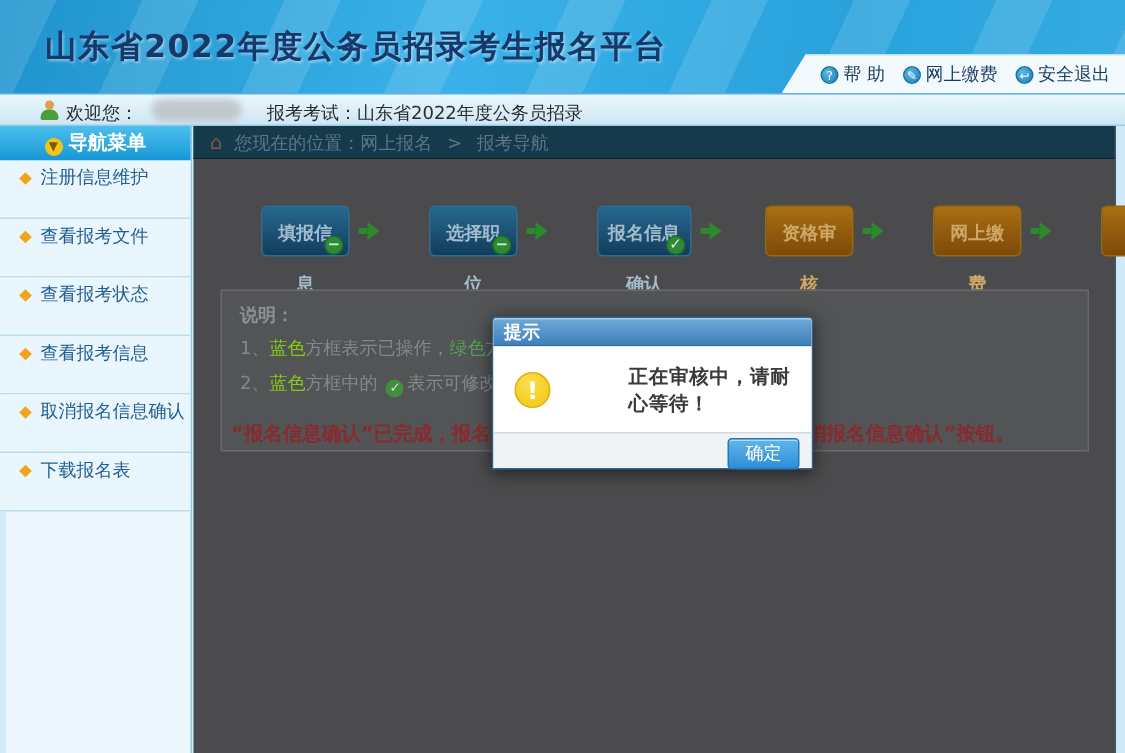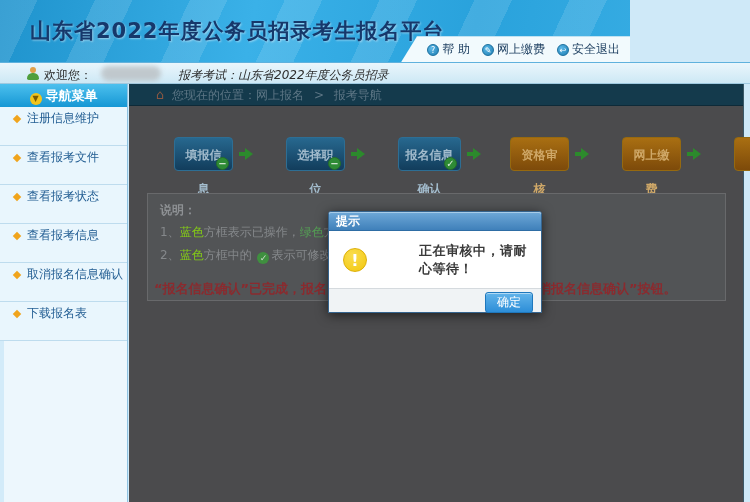--- a/index.html
+++ b/index.html
@@ -1,20 +1,20 @@
 <!DOCTYPE html>
 <html><head>
 <meta charset="utf-8">
 <style>
   * { margin:0; padding:0; box-sizing:border-box; }
   body { font-family:"DejaVu Sans","Liberation Sans",sans-serif; }
   .page { position:relative; width:750px; height:502px; background:#cfe9f8; overflow:hidden; }
 
   
-  .header { position:absolute; left:0; top:0; width:630px; height:62px;
+  .header { position:absolute; left:0; top:0; width:750px; height:62px;
     background:linear-gradient(100deg,#1f93cd,#3ab1e8 40%,#29a2dc 75%,#35abe2); }
   .header .streaks { position:absolute; inset:0;
     background:repeating-linear-gradient(115deg, rgba(255,255,255,.12) 0 34px, rgba(255,255,255,0) 34px 86px); }
   .app-title { position:absolute; left:30px; top:17px; font-size:21px; font-weight:bold;
     color:#16386b; text-shadow:1px 1px 2px rgba(255,255,255,.45); letter-spacing:1px; }
   .hlinks-tab { position:absolute; right:0; top:36px; height:26px; padding:0 10px 0 26px;
     background:#f2fafd; display:flex; align-items:center; gap:12px;
     clip-path:polygon(16px 0, 100% 0, 100% 100%, 0 100%);
     border-top:1px solid #bfe2f2; }
   .hlink { display:flex; align-items:center; gap:3px; font-size:12px; color:#1a3c5e;
@@ -26,42 +26,42 @@
   
   .welcome { position:absolute; left:0; top:62px; width:750px; height:22px;
     background:linear-gradient(#eaf6fc,#cde8f5); border-top:1px solid #5fb1dd;
     border-bottom:1px solid #9fc9e0; font-size:12px; color:#2b2b2b;padding-left:41px; }
   .w-icon { position:absolute; left:27px; top:4px; width:12px; height:13px; }
   .w-icon .head { position:absolute; left:3px; top:0; width:6px; height:6px; border-radius:50%; background:#e0a04a; }
   .w-icon .bodyp { position:absolute; left:0; top:6px; width:12px; height:7px; border-radius:6px 6px 2px 2px; background:#4f9e3c; }
   .w-prefix { position:absolute; left:44px; top:4px; }
   .w-name-blur { position:absolute; left:101px; top:3px; width:60px; height:15px; border-radius:8px;
     background:#bcc2c6; filter:blur(2.5px); opacity:.85; }
-  .w-exam { position:absolute; left:178px; top:4px;font-style:italic; }
+  .w-exam { position:absolute; left:178px; top:4px; }
 
   
   .sidebar { position:absolute; left:0; top:84px; width:128px; height:418px;
     background:#edf7fd; border-right:1px solid #8fc3e2; }
   .sidebar::before { content:""; position:absolute; left:0; top:0; bottom:0; width:4px;
     background:#d3ebf9; }
   .nav-head { position:relative; height:23px; background:linear-gradient(#4cc0ee,#1697d4);
     color:#fff; font-size:13px; font-weight:bold; text-align:center; line-height:23px; cursor:pointer; }
   .nav-head .nicon { display:inline-block; width:12px; height:12px; border-radius:50%;
     background:#f2c41c; color:#7a5a00; font-size:8px; line-height:12px; text-align:center;
     vertical-align:-1px; margin-right:4px; }
   .nav-item { position:relative; height:39px; line-height:23px; background:#e9f6fd;
     border-bottom:1px solid #bedcee; font-size:12px; color:#235e93; padding-left:27px; cursor:pointer; }
   .nav-item .bullet { position:absolute; left:14px; top:9px; width:6px; height:6px;
     background:#f0a41c; transform:rotate(45deg); }
 
   
   .content { position:absolute; left:129px; top:84px; width:615px; height:418px;
     background:#4b4b4d; border-right:1px solid #3c5968; }
   .crumb { position:absolute; left:0; top:0; width:100%; height:22px; background:#143a4c;
-    border-bottom:1px solid #0e2a38; font-size:12px; color:#5d7685; line-height:22px; padding-left:27px; }
+    border-bottom:1px solid #0e2a38; font-size:12px; color:#5d7685; line-height:22px; padding-left:11px; }
   .crumb .home { color:#8a5742; font-size:13px; margin-right:4px; }
   .crumb .sep { margin:0 6px; }
 
   .steps { position:absolute; left:16px; top:53px; display:flex; align-items:center; gap:5px; }
   .step-wrap { display:flex; align-items:center; gap:5px;margin-left:29px; }
   .step { position:relative; min-width:58px; padding:0 6px; height:34px; line-height:34px;
     text-align:center; font-size:12px; font-weight:bold; border-radius:4px; cursor:pointer; }
   .step.done { background:linear-gradient(#27688f,#123d5c); color:#a3bccd; border:1px solid #2d6e94; }
   .step.pending { background:linear-gradient(#a96f12,#7d4a0a); color:#cfa868; border:1px solid #96690f; }
   .badge { position:absolute; right:3px; bottom:0px; width:13px; height:13px; border-radius:50%;

